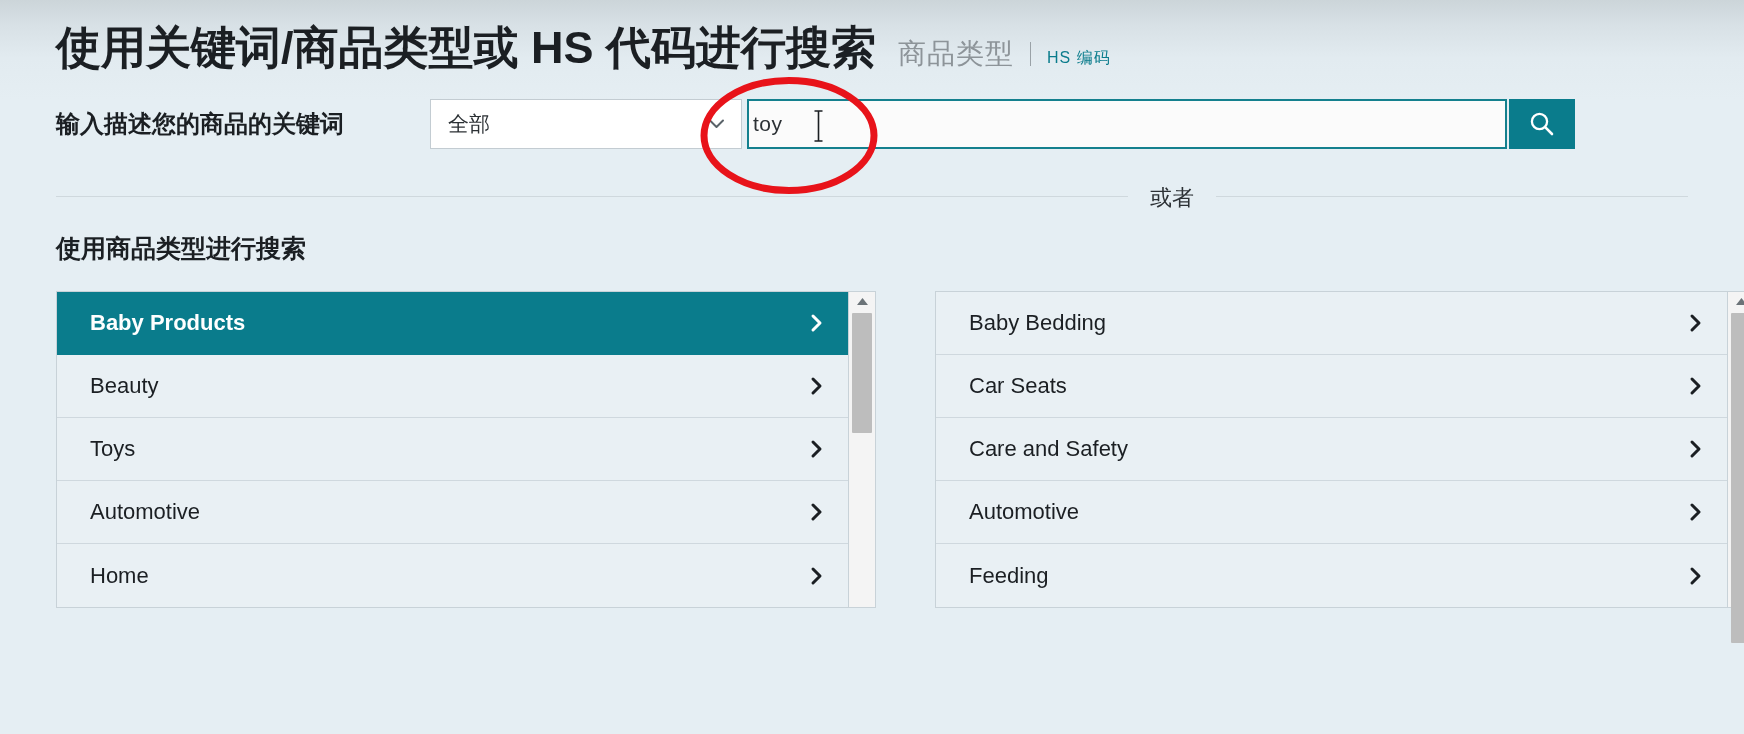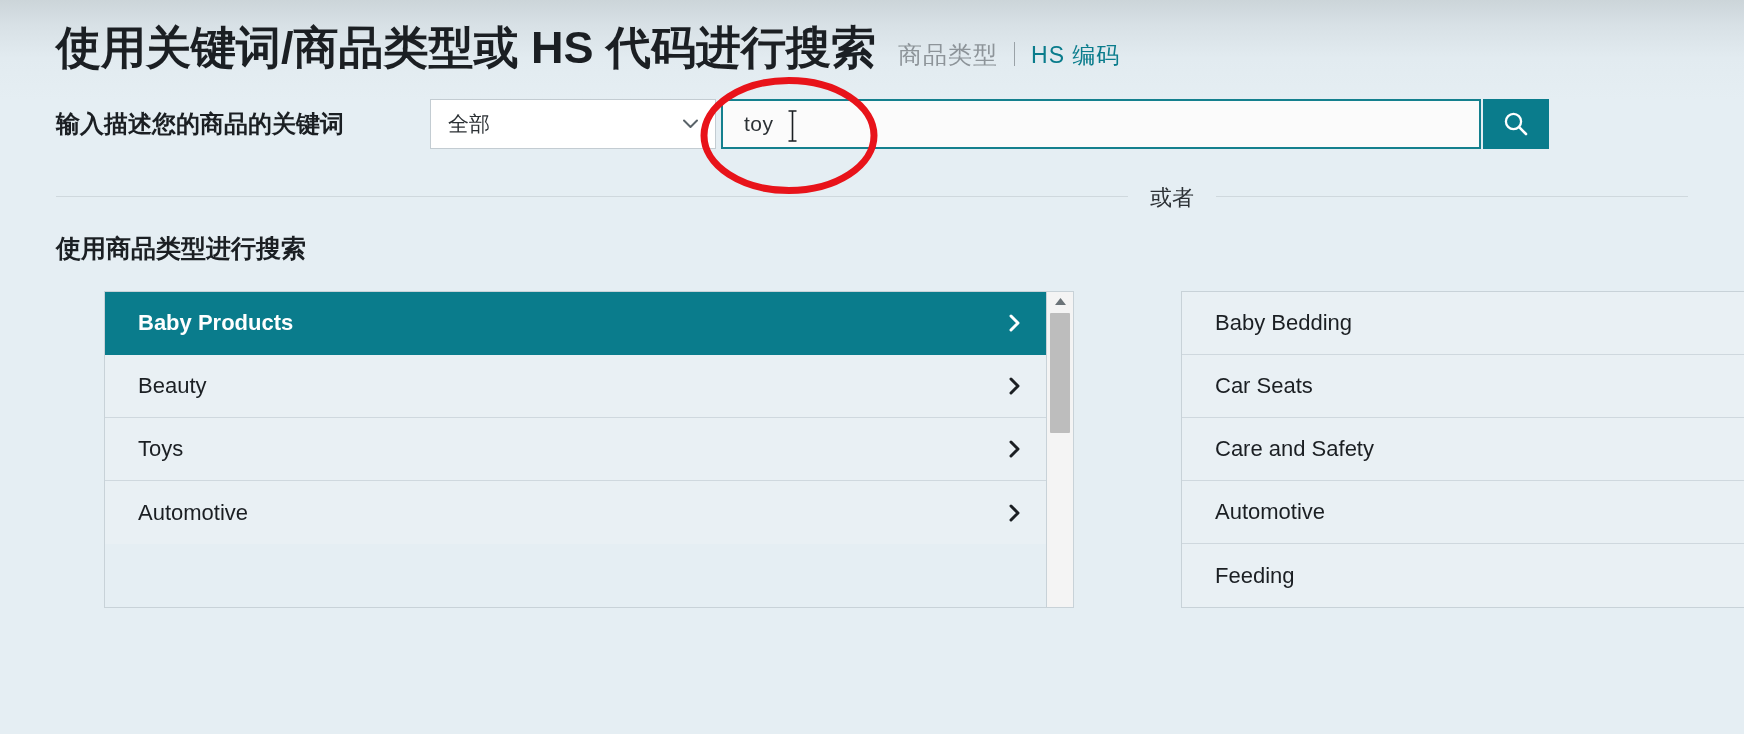--- a/index.html
+++ b/index.html
@@ -37,35 +37,35 @@
     color: #1b1f23;
     letter-spacing: 0px;
   }
   .header-links {
     margin-left: 22px;
     display: flex;
     align-items: baseline;
     white-space: nowrap;
   }
   .header-link-muted {
-    font-size: 24px;
+    font-size: 28px;
     color: #8d9499;
     letter-spacing: 1px;
   }
   .header-divider-v {
     display: inline-block;
     width: 1px;
     height: 24px;
     background: #9aa2a7;
     margin: 0 16px;
     position: relative;
     top: 3px;
   }
   .header-link-active {
-    font-size: 23px;
+    font-size: 16px;
     color: #0a7c8c;
     letter-spacing: 1px;
   }
 
   
   .search-row {
     position: absolute;
     left: 56px;
     top: 98px;
     display: flex;
@@ -73,21 +73,21 @@
     height: 52px;
   }
   .search-label {
     font-size: 24px;
     font-weight: bold;
     color: #1b1f23;
     width: 374px;
   }
   .select-wrap {
     position: relative;
-    width: 286px;
+    width: 312px;
     height: 50px;
     background: #ffffff;
     border: 1px solid #c3ccd2;
     box-sizing: border-box;
     display: flex;
     align-items: center;
   }
   .select-value {
     font-size: 21px;
     color: #2c3135;
@@ -111,21 +111,21 @@
     border: 2px solid #14808e;
     box-sizing: border-box;
     display: flex;
     align-items: center;
     margin-left: 5px;
     position: relative;
   }
   .search-input-text {
     font-size: 21px;
     color: #2c3135;
-    padding-left: 21px;
+    padding-left: 4px;
     letter-spacing: 0.5px;
   }
   .ibeam {
     position: absolute;
     left: 64px;
     top: 9px;
     width: 11px;
     height: 32px;
   }
   .search-go {
@@ -178,22 +178,21 @@
   
   .panels {
     position: absolute;
     left: 56px;
     top: 291px;
     display: flex;
     gap: 59px;
   }
   .panel {
     display: flex;
-    width: 970px;
-    margin-left: 48px;
+    width: 820px;
   }
   .panel-list {
     flex: 1;
     border: 1px solid #c8d2d8;
     border-right: none;
     box-sizing: border-box;
   }
   .cat-row {
     height: 63px;
     display: flex;
@@ -341,20 +340,28 @@
           </span>
         </div>
         <div class="cat-row">
           <span class="cat-label">Automotive</span>
           <span class="cat-chev">
             <svg width="18" height="22" viewBox="0 0 18 22">
                 <path d="M5 4 L12 11 L5 18" fill="none" stroke="#1b1f23" stroke-width="3" stroke-linecap="round" stroke-linejoin="round"></path>
               </svg>
           </span>
         </div>
+        <div class="cat-row">
+          <span class="cat-label">Home</span>
+          <span class="cat-chev">
+            <svg width="18" height="22" viewBox="0 0 18 22">
+                <path d="M5 4 L12 11 L5 18" fill="none" stroke="#1b1f23" stroke-width="3" stroke-linecap="round" stroke-linejoin="round"></path>
+              </svg>
+          </span>
+        </div>
       </div>
       <div class="sbar">
         <div class="sbar-up">
           <svg width="13" height="9" viewBox="0 0 13 9">
               <path d="M6.5 1 L12 8 L1 8 Z" fill="#6b7378"></path>
             </svg>
         </div>
         <div class="sbar-thumb short"></div>
       </div>
     </div>

